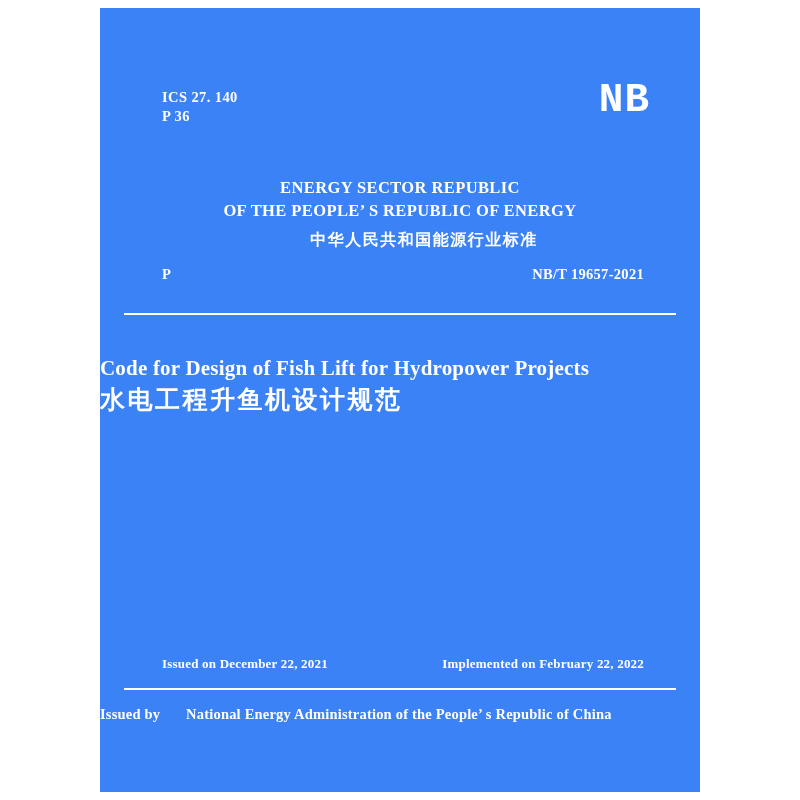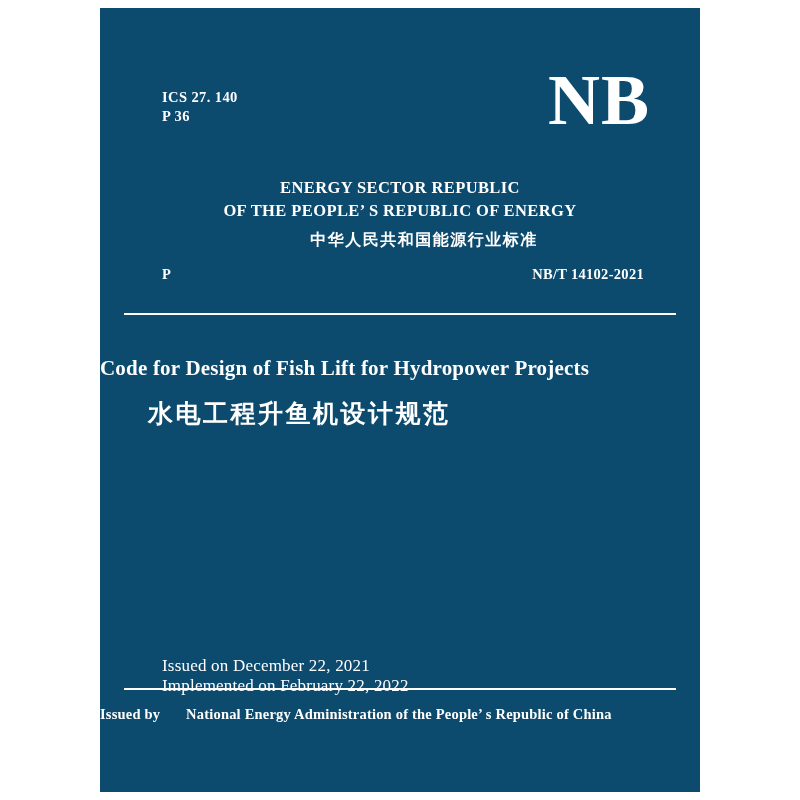--- a/index.html
+++ b/index.html
@@ -11,21 +11,21 @@
     height: 800px;
     background: #ffffff;
     font-family: "Liberation Serif", serif;
   }
   .page {
     position: absolute;
     left: 100px;
     top: 8px;
     width: 600px;
     height: 784px;
-    background: #0c4a6e;
+    background: #3b82f6;
     color: #ffffff;
     box-sizing: border-box;
   }
   .topblock {
     position: absolute;
     left: 0;
     top: 0;
     width: 100%;
     height: 300px;
   }
@@ -35,22 +35,22 @@
     top: 80px;
     font-size: 14.5px;
     font-weight: bold;
     letter-spacing: 0.4px;
     line-height: 19px;
   }
   .nb-logo {
     position: absolute;
     right: 50px;
     top: 60px;
-    font-family: Liberation Serif, serif;
-    font-size: 72px;
+    font-family: Liberation Mono, monospace;
+    font-size: 41px;
     font-weight: bold;
     letter-spacing: 1px;
     line-height: 64px;
   }
   .org-block {
     position: absolute;
     left: 0;
     right: 0;
     top: 168px;
     text-align: center;
@@ -97,40 +97,38 @@
     right: 0;
     top: 345px;
   }
   .title-en {
     font-size: 21px;
     font-weight: bold;
     letter-spacing: 0.2px;
     line-height: 30px;
   }
   .title-cn {
-    margin-top: 14px;
+    margin-top: 0;
     font-family: "DejaVu Sans", sans-serif;
     font-size: 25px;
     font-weight: bold;
     letter-spacing: 2.5px;
     line-height: 34px;
-    padding-left: 48px;
   }
   .dates-row {
     position: absolute;
     left: 62px;
     right: 56px;
     top: 648px;
     display: flex;
     justify-content: space-between;
     align-items: baseline;
-    font-size: 17px;
-    font-weight: normal;
+    font-size: 13px;
+    font-weight: bold;
     letter-spacing: 0.2px;
-    flex-direction: column;
   }
   .issuer-row {
     position: absolute;
     left: 0;
     right: 0;
     top: 698px;
     font-size: 14.5px;
     font-weight: bold;
     letter-spacing: 0.2px;
   }
@@ -152,21 +150,21 @@
     <div class="nb-logo">NB</div>
 
     <div class="org-block">
       <div class="org-en1">ENERGY SECTOR REPUBLIC</div>
       <div class="org-en2">OF THE PEOPLE’ S REPUBLIC OF ENERGY</div>
       <div class="org-cn">中华人民共和国能源行业标准</div>
     </div>
 
     <div class="code-row">
       <span>P</span>
-      <span>NB/T 14102-2021</span>
+      <span>NB/T 19657-2021</span>
     </div>
   </div>
 
   <div class="rule rule-top"></div>
 
   <div class="title-block">
     <div class="title-en">Code for Design of Fish Lift for Hydropower Projects</div>
     <div class="title-cn">水电工程升鱼机设计规范</div>
   </div>
 

